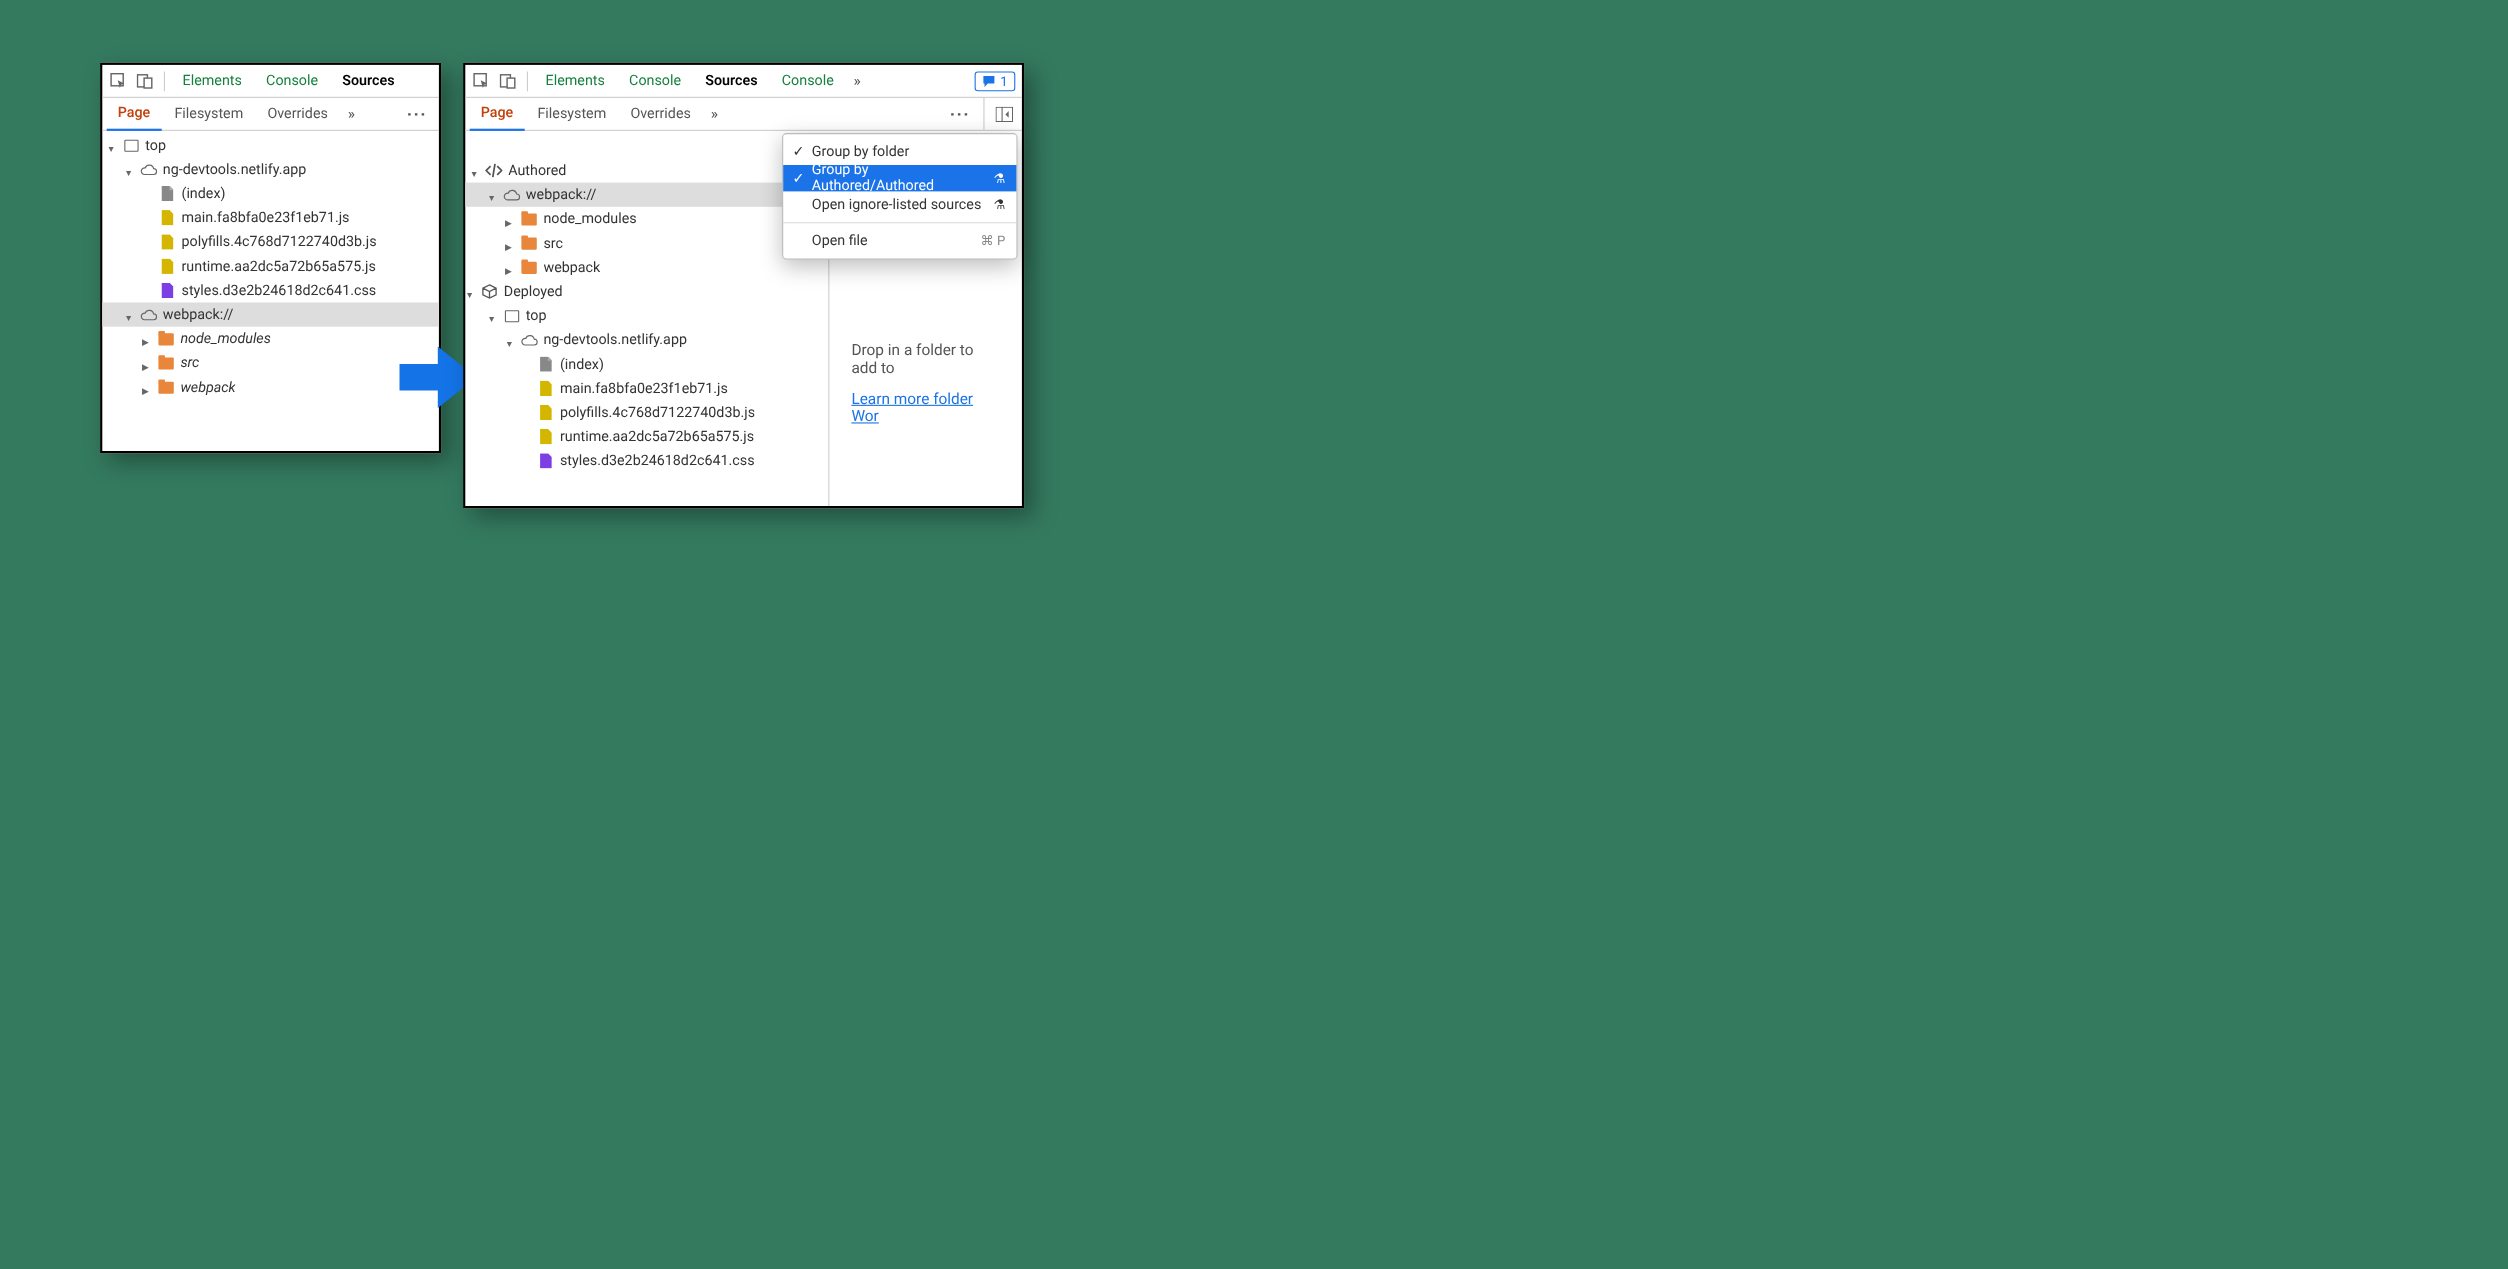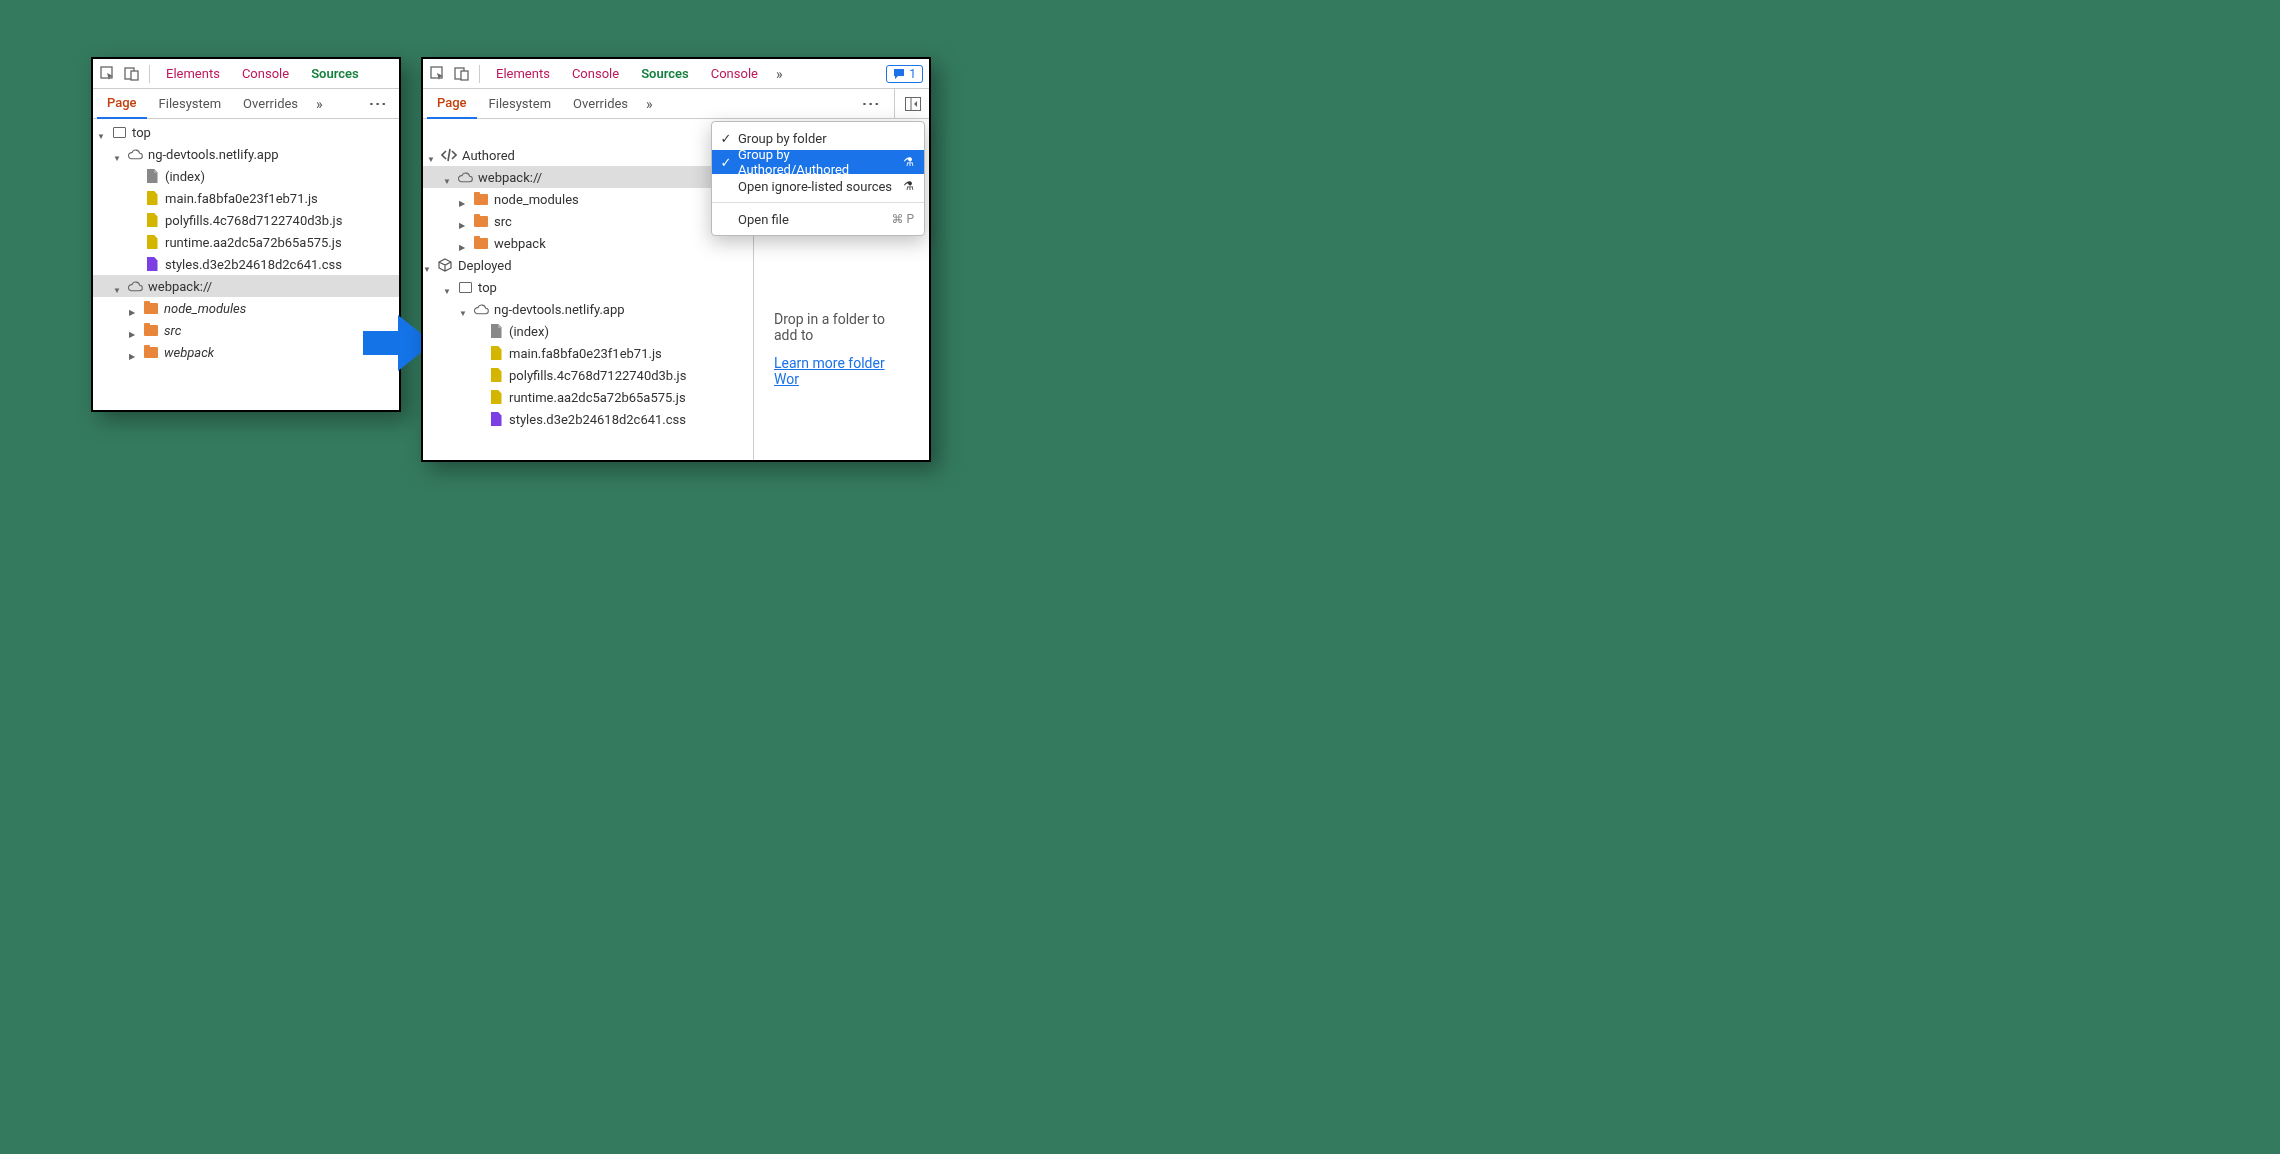--- a/index.html
+++ b/index.html
@@ -29,23 +29,23 @@
     padding: 0 4px;
     gap: 2px;
   }
   .tabbar .iconbtn {
     width: 22px; height: 22px; display: flex; align-items: center; justify-content: center;
     color: #666; cursor: pointer;
   }
   .tabbar .divider { width: 1px; height: 18px; background: #ccc; margin: 0 4px; }
   .tabbar .tab {
     padding: 0 10px; height: 30px; display: flex; align-items: center;
-    color: #be185d; cursor: pointer; font-size: 13px;
-  }
-  .tabbar .tab.active { color: #15803d; font-weight: 600; }
+    color: #15803d; cursor: pointer; font-size: 13px;
+  }
+  .tabbar .tab.active { color: #000000; font-weight: 600; }
   .tabbar .spacer { flex: 1; }
   .tabbar .chev { color: #555; padding: 0 6px; cursor: pointer; }
   .issues-badge {
     display: flex; align-items: center; gap: 4px;
     border: 1px solid #1a73e8; color: #1a73e8;
     border-radius: 3px; padding: 1px 6px; font-size: 12px; margin-right: 2px;
     cursor: pointer;
   }
 
   .subbar {

